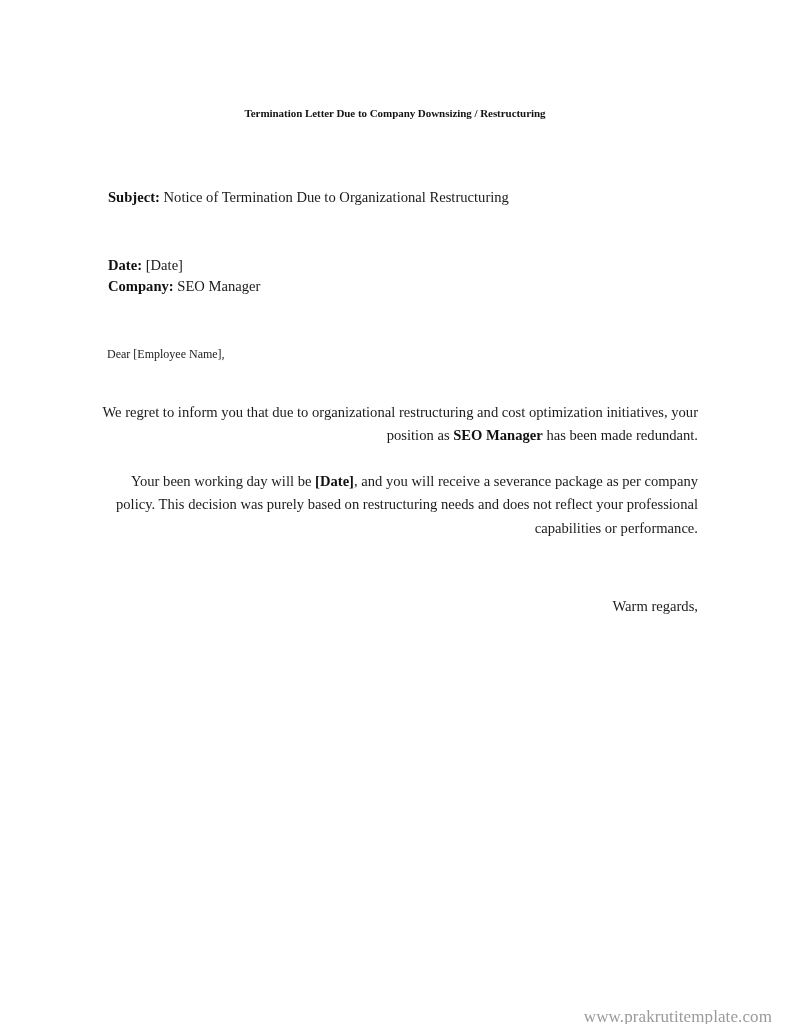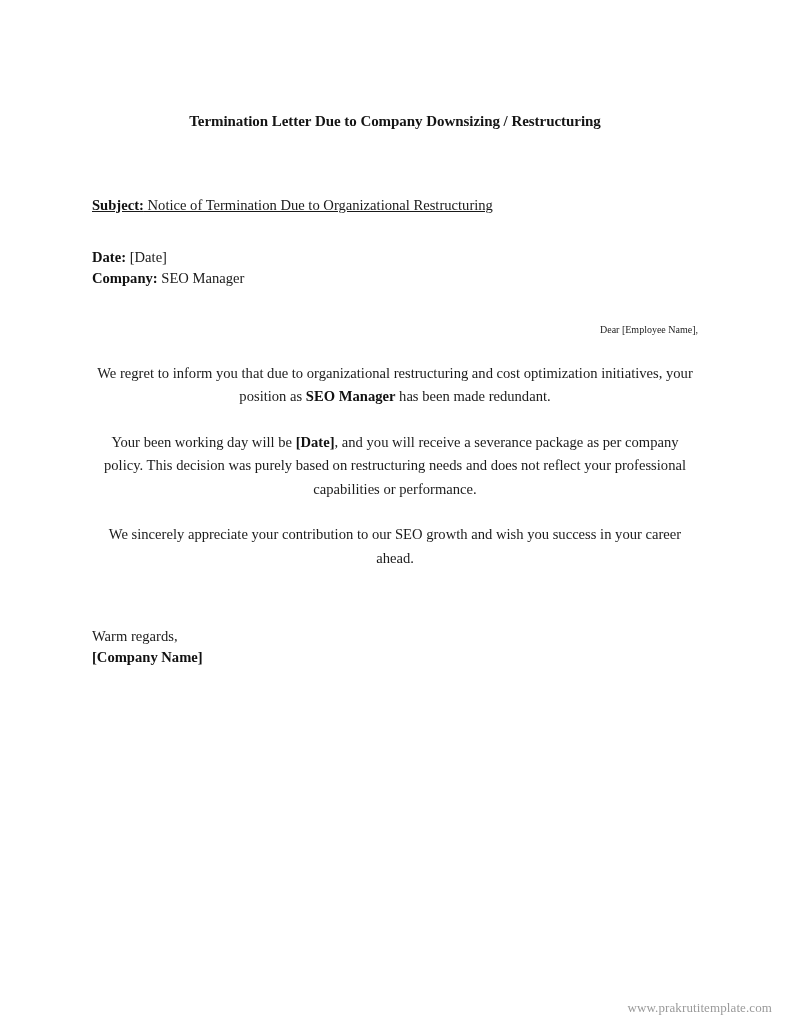--- a/index.html
+++ b/index.html
@@ -25,81 +25,80 @@
   }
 
   .content {
     position: absolute;
     left: 92px;
     top: 0;
     width: 606px;
   }
 
   .doc-title {
-    font-size: 15px;
+    font-size: 11px;
     font-weight: bold;
     text-align: center;
     letter-spacing: -0.05px;
-    margin: 16px;
+    margin: 8px;
     padding-top: 95px;
     line-height: 20px;
     color: #141414;
   }
 
   .subject-line {
     font-size: 14.6px;
     line-height: 20px;
-    margin: 0;
+    margin: 16px;
     padding-top: 48px;
-    text-decoration: underline;
   }
 
   .meta-block {
     font-size: 14.6px;
     line-height: 21.3px;
-    margin: 0;
+    margin: 16px;
     padding-top: 32px;
   }
 
   .salutation {
-    font-size: 10px;
+    font-size: 12px;
     line-height: 20px;
-    margin: 0;
+    margin: 15px;
     padding-top: 30px;
     color: #222222;
-    text-align: right;
   }
 
   .body-para {
     font-size: 14.6px;
     line-height: 23.5px;
     margin: 0;
     padding-top: 22px;
-    text-align: center;
+    text-align: right;
     color: #1b1b1b;
   }
 
   .signature-block {
     font-size: 14.6px;
     line-height: 21.3px;
     margin: 0;
     padding-top: 56px;
     color: #1b1b1b;
+    text-align: right;
   }
 
   b, .bold {
     font-weight: bold;
     color: #111111;
   }
 
   .footer-watermark {
     position: absolute;
     right: 19px;
-    bottom: 9px;
-    font-size: 13px;
+    bottom: 0;
+    font-size: 17px;
     line-height: 14px;
     color: #9a9a9a;
     font-family: "Liberation Serif", "DejaVu Serif", serif;
     letter-spacing: 0.1px;
     white-space: nowrap;
   }
 </style>
 </head>
 <body>
 
@@ -125,24 +124,22 @@
     <p class="salutation">Dear [Employee Name],</p>
 
     <p class="body-para">
       <span>We regret to inform you that due to organizational restructuring and cost optimization initiatives, your position as </span><b>SEO Manager</b><span> has been made redundant.</span>
     </p>
 
     <p class="body-para">
       <span>Your been working day will be </span><b>[Date]</b><span>, and you will receive a severance package as per company policy. This decision was purely based on restructuring needs and does not reflect your professional capabilities or performance.</span>
     </p>
 
-    <p class="body-para">We sincerely appreciate your contribution to our SEO growth and wish you success in your career ahead.</p>
 
     <div class="signature-block">
       <div>Warm regards,</div>
-      <div class="bold">[Company Name]</div>
     </div>
 
   </div>
 
   <div class="footer-watermark">www.prakrutitemplate.com</div>
 
 </div>
 
 </body></html>

